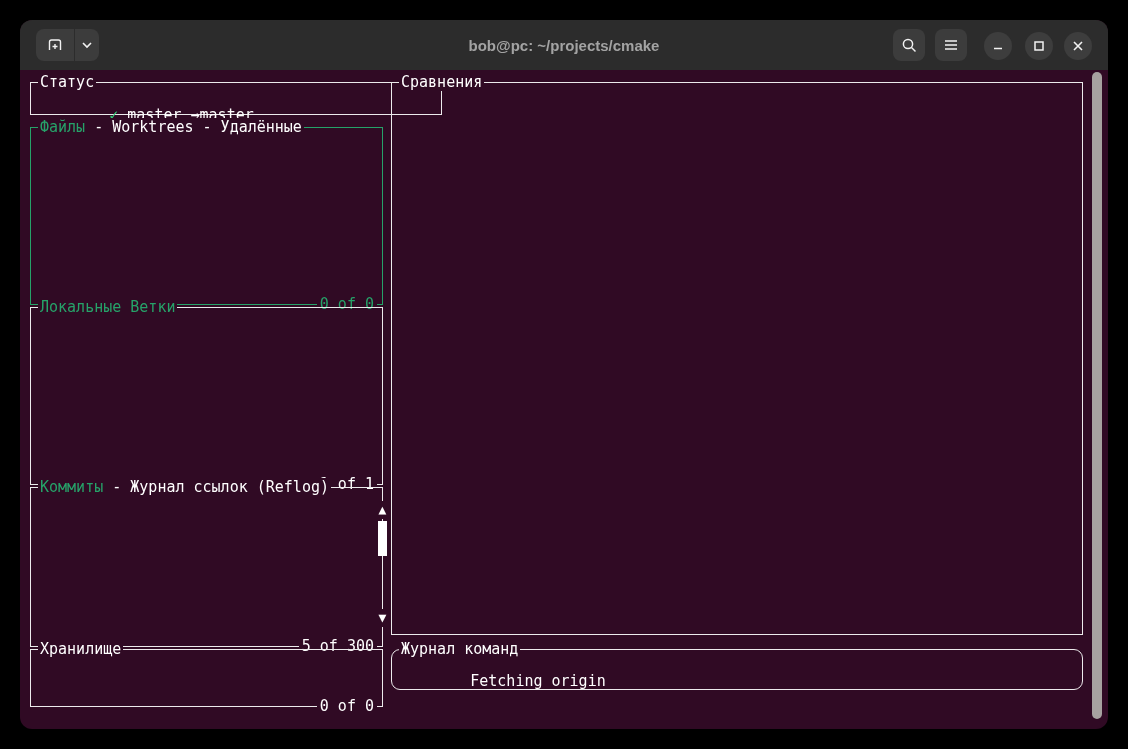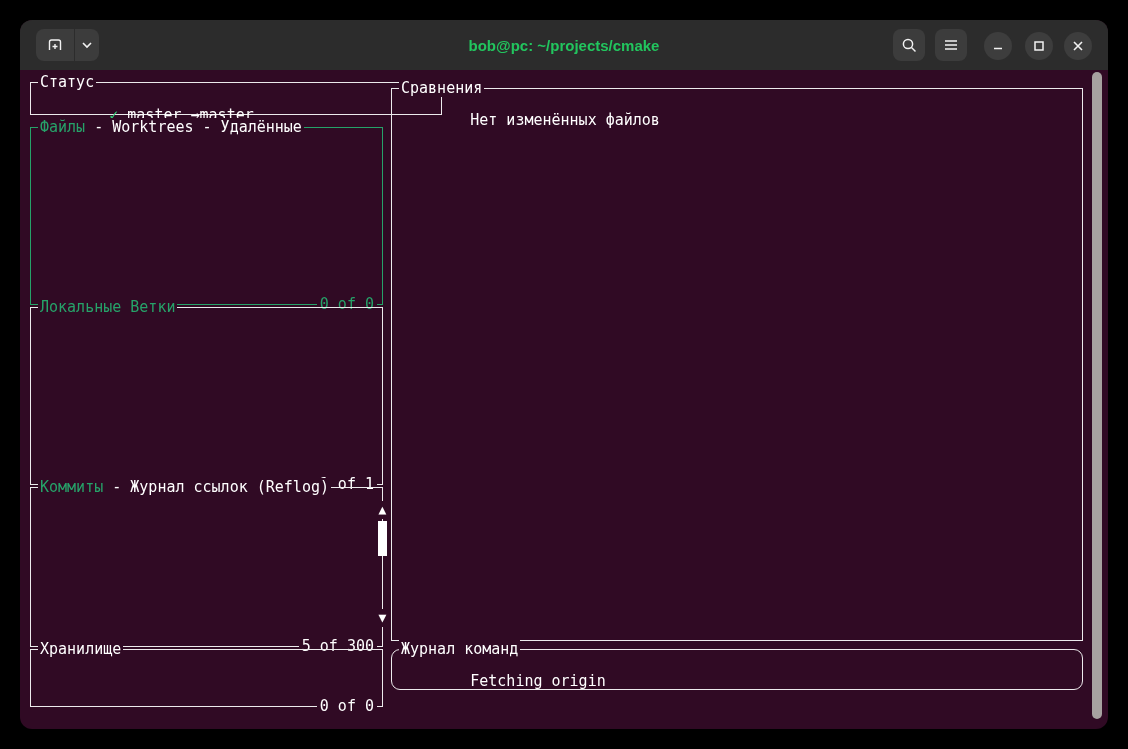--- a/index.html
+++ b/index.html
@@ -8,21 +8,21 @@
     font-family:"DejaVu Sans Mono",monospace;
   }
   .window{
     position:absolute;left:20px;top:20px;width:1088px;height:709px;
     border-radius:12px;overflow:hidden;background:#300a24;
   }
   
   .headerbar{position:absolute;left:0;top:0;width:100%;height:50px;background:#2c2c2c;}
   .hb-title{
     position:absolute;left:0;right:0;top:0;height:50px;display:flex;align-items:center;justify-content:center;
-    color:#22c55e;font-family:"Liberation Sans",sans-serif;font-weight:bold;font-size:15px;pointer-events:none;
+    color:#a3a3a3;font-family:"Liberation Sans",sans-serif;font-weight:bold;font-size:15px;pointer-events:none;
   }
   .newtab-group{
     position:absolute;left:16px;top:9px;height:32px;background:#3c3c3c;border-radius:8px;
     display:flex;align-items:stretch;
   }
   .newtab-group .seg{display:flex;align-items:center;justify-content:center;cursor:pointer;}
   .newtab-group .seg.plus{width:38px;border-radius:8px 0 0 8px;}
   .newtab-group .seg.chev{width:24px;border-radius:0 8px 8px 0;}
   .newtab-group .divider{width:1px;background:#2c2c2c;}
   .icon-btn{
@@ -183,25 +183,22 @@
       <div class="scroll-thumb" style="top:33px;height:35px;"></div>
       <span class="scroll-glyph" style="top:121px;">▼</span>
       <span class="pcount white">5 of 300</span>
     </div>
 
     <div class="panel" style="left:10px;top:579px;width:353px;height:58px;">
       <span class="ptitle"><span class="white">Хранилище</span></span>
       <span class="pcount white">0 of 0</span>
     </div>
 
-    <div class="panel" style="left:371px;top:12px;width:692px;height:553px;margin-top:6px;">
+    <div class="panel" style="left:371px;top:12px;width:692px;height:553px;">
       <span class="ptitle"><span class="white">Сравнения</span></span>
-      <div class="pbody" style="padding-top:4px;">
-        <span class="white">Нет изменённых файлов</span>
-      </div>
     </div>
 
     <div class="panel" style="left:371px;top:579px;width:692px;height:41px;border-radius:9px;">
       <span class="ptitle"><span class="white">Журнал команд</span></span>
       <div class="pbody" style="padding-top:4px;">
         <span class="white">Fetching origin</span>
       </div>
     </div>
 
     <div class="statusbar">

